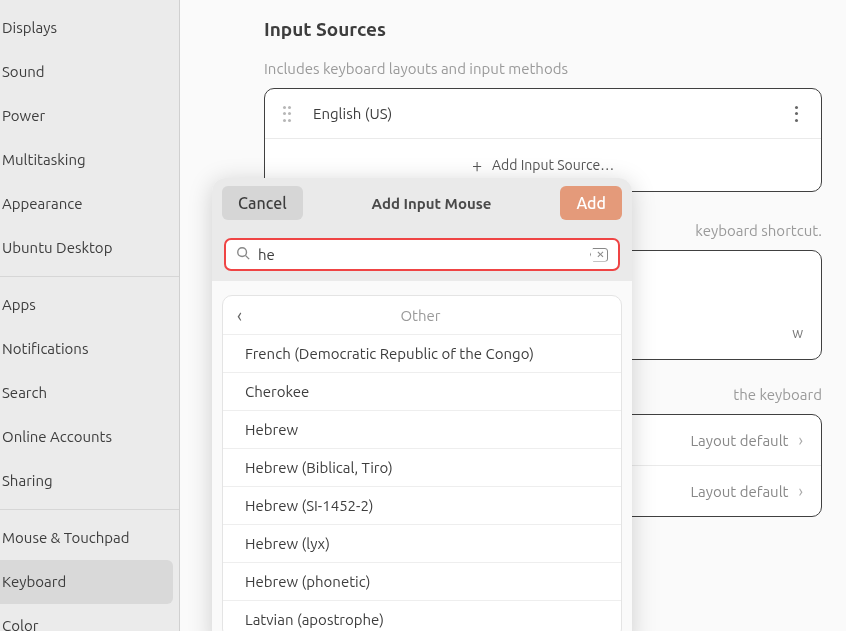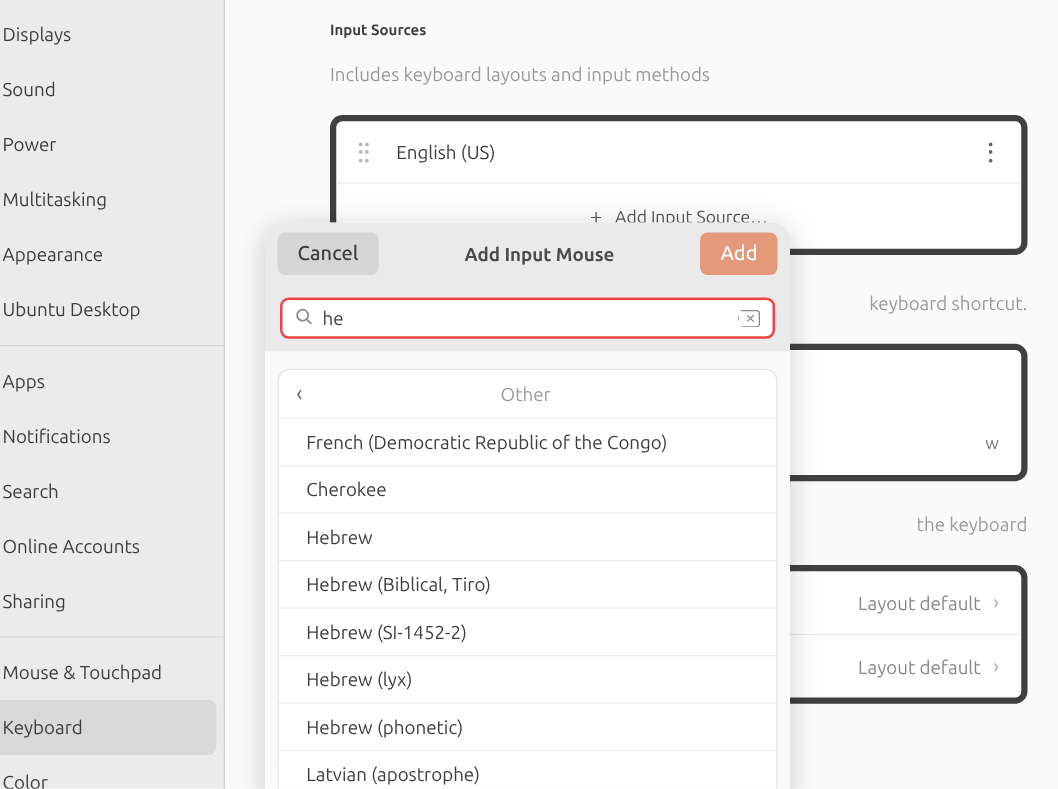--- a/index.html
+++ b/index.html
@@ -49,31 +49,31 @@
       position: absolute;
       left: 180px;
       top: 0;
       right: 0;
       bottom: 0;
       background: #fafafa;
       padding: 18px 24px 0 84px;
     }
     .section-title {
       font-weight: 600;
-      font-size: 12px;
+      font-size: 19px;
       color: #3d3d3d;
     }
     .section-sub {
       color: #9a9a9a;
       margin-top: 20px;
       font-size: 15px;
     }
     .card {
-      margin-top: 24px;
-      border: 5px solid #404040;
+      margin-top: 11px;
+      border: 1px solid #404040;
       border-radius: 10px;
       background: #fff;
       overflow: hidden;
     }
     .row {
       display: flex;
       align-items: center;
       padding: 16px 18px;
       border-bottom: 1px solid #eaeaea;
       position: relative;

